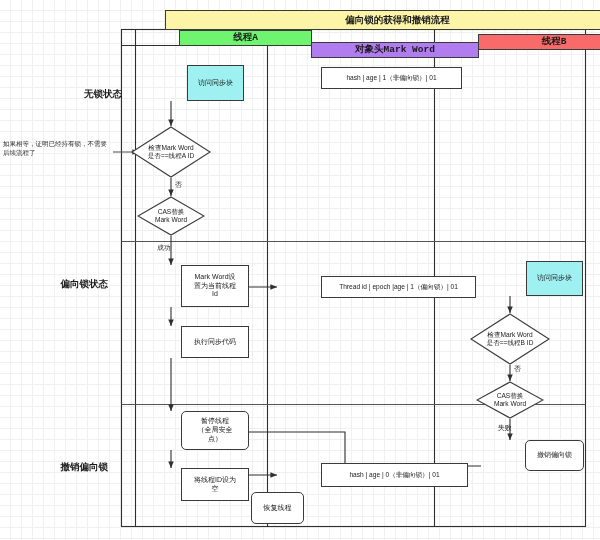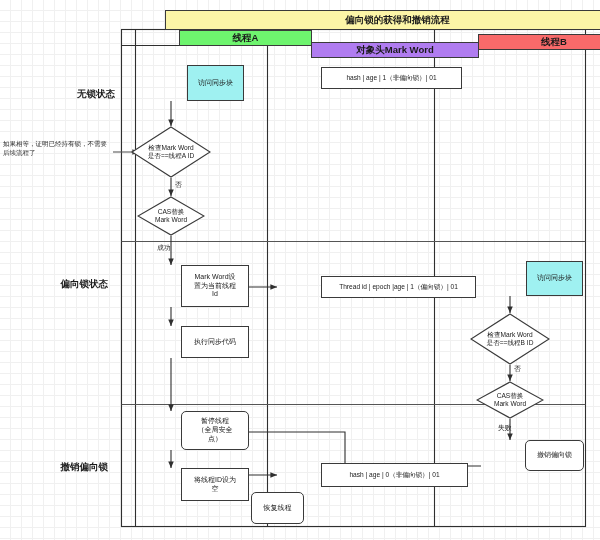--- a/index.html
+++ b/index.html
@@ -48,20 +48,21 @@
   .banner {
     background: #fcf5a7;
     border: 1px solid #3a3a3a;
     font-size: 9.5px;
     font-weight: bold;
   }
   .lane-head {
     border: 1px solid #3a3a3a;
     font-size: 9.5px;
     font-weight: bold;
+    font-family: Liberation Mono, monospace;
   }
   .lane-a  { background: #6ef46e; }
   .lane-mw { background: #b07cf0; }
   .lane-b  { background: #f96a6a; }
   .rowlabel {
     position: absolute;
     font-size: 9.5px;
     font-weight: bold;
     color: #1a1a1a;
     text-align: right;
@@ -171,21 +172,21 @@
       <path d="M481,466 L345,466 L345,432 L207,432" marker-end="url(#arrow)"></path>
     </g>
   </svg>
 
   <div class="node banner" style="left:121px;top:10px;width:465px;height:20px;">偏向锁的获得和撤销流程</div>
 
   <div class="node lane-head lane-a" style="left:135px;top:30px;width:133px;height:16px;">线程A</div>
   <div class="node lane-head lane-mw" style="left:267px;top:42px;width:168px;height:16px;">对象头Mark Word</div>
   <div class="node lane-head lane-b" style="left:434px;top:34px;width:152px;height:16px;">线程B</div>
 
-  <div class="rowlabel" style="left:7px;top:88px;width:108px;">无锁状态</div>
+  <div class="rowlabel" style="left:14px;top:88px;width:108px;">无锁状态</div>
   <div class="rowlabel" style="left:0px;top:278px;width:108px;">偏向锁状态</div>
   <div class="rowlabel" style="left:0px;top:461px;width:108px;">撤销偏向锁</div>
 
   <div class="note" style="left:3px;top:139px;">如果相等，证明已经持有锁，不需要后续流程了</div>
 
   <div class="node cyan" style="left:143px;top:65px;width:57px;height:36px;">访问同步块</div>
 
   <div class="diamond-wrap" style="left:131px;top:126px;width:80px;height:52px;">
     <svg width="80" height="52" style="position:absolute;left:0;top:0;">
       <polygon points="40,1 79,26 40,51 1,26" fill="#ffffff" stroke="#3a3a3a" stroke-width="1.1"></polygon>

